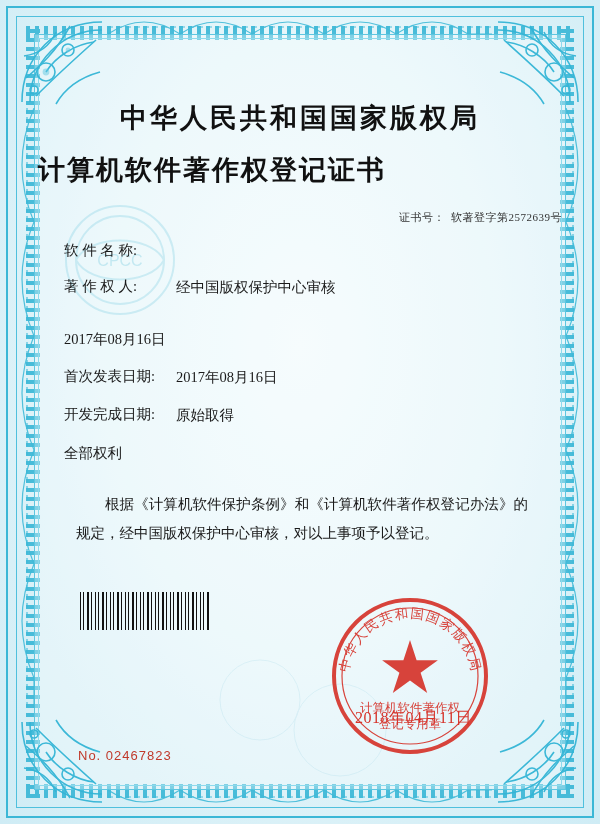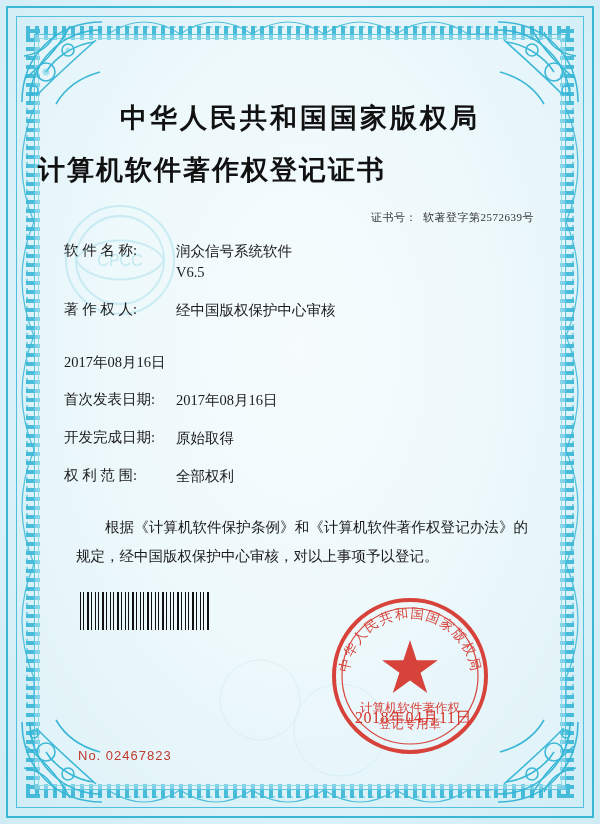--- a/index.html
+++ b/index.html
@@ -118,21 +118,20 @@
     margin-top: 16px;
     font-size: 27px;
     letter-spacing: 2px;
     color: #111111;
     font-weight: 700;
     font-family: "DejaVu Serif", "Liberation Serif", serif;
   }
   .certno {
     text-align: right;
     margin-top: 22px;
-    padding-right: 28px;
     font-size: 11px;
     color: #333;
     letter-spacing: .5px;
   }
   .certno .label { margin-right: 6px; }
 
   .rows {
     margin-top: 16px;
     padding-left: 26px;
     padding-right: 28px;
@@ -335,41 +334,38 @@
     <div class="title1">中华人民共和国国家版权局</div>
     <div class="title2">计算机软件著作权登记证书</div>
 
     <div class="certno">
       <span class="label">证书号：</span><span>软著登字第2572639号</span>
     </div>
 
     <div class="rows">
       <div class="row">
         <div class="k">软 件 名 称:</div>
-        <div class="v">润众信号系统软件
-V6.5</div>
       </div>
       <div class="row">
         <div class="k">著 作 权 人:</div>
         <div class="v">经中国版权保护中心审核</div>
       </div>
       <div class="gap-lg"></div>
       <div class="row">
         <div class="v">2017年08月16日</div>
       </div>
       <div class="row">
         <div class="k">首次发表日期:</div>
         <div class="v">2017年08月16日</div>
       </div>
       <div class="row">
         <div class="k">开发完成日期:</div>
         <div class="v">原始取得</div>
       </div>
       <div class="row">
-        <div class="k">权 利 范 围:</div>
         <div class="v">全部权利</div>
       </div>
     </div>
 
     <div class="para">根据《计算机软件保护条例》和《计算机软件著作权登记办法》的规定，经中国版权保护中心审核，对以上事项予以登记。</div>
   </div>
 
   <div class="barcode">
     <div class="bars"></div>
   </div>

